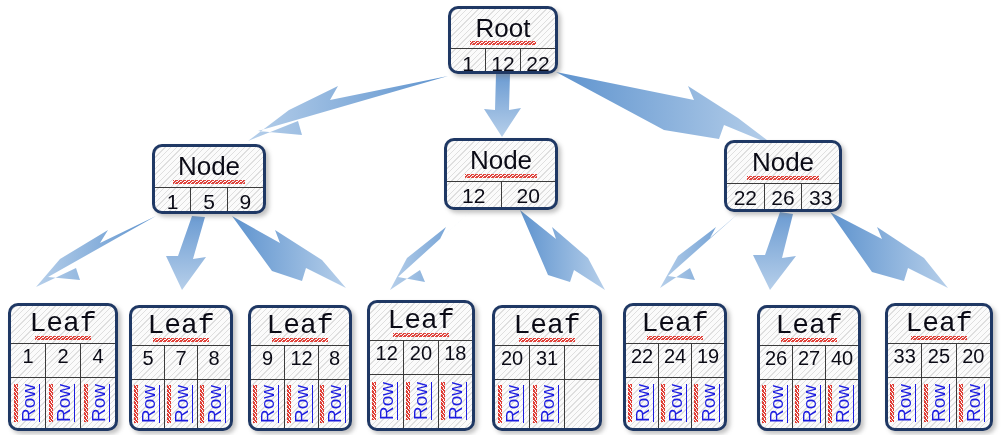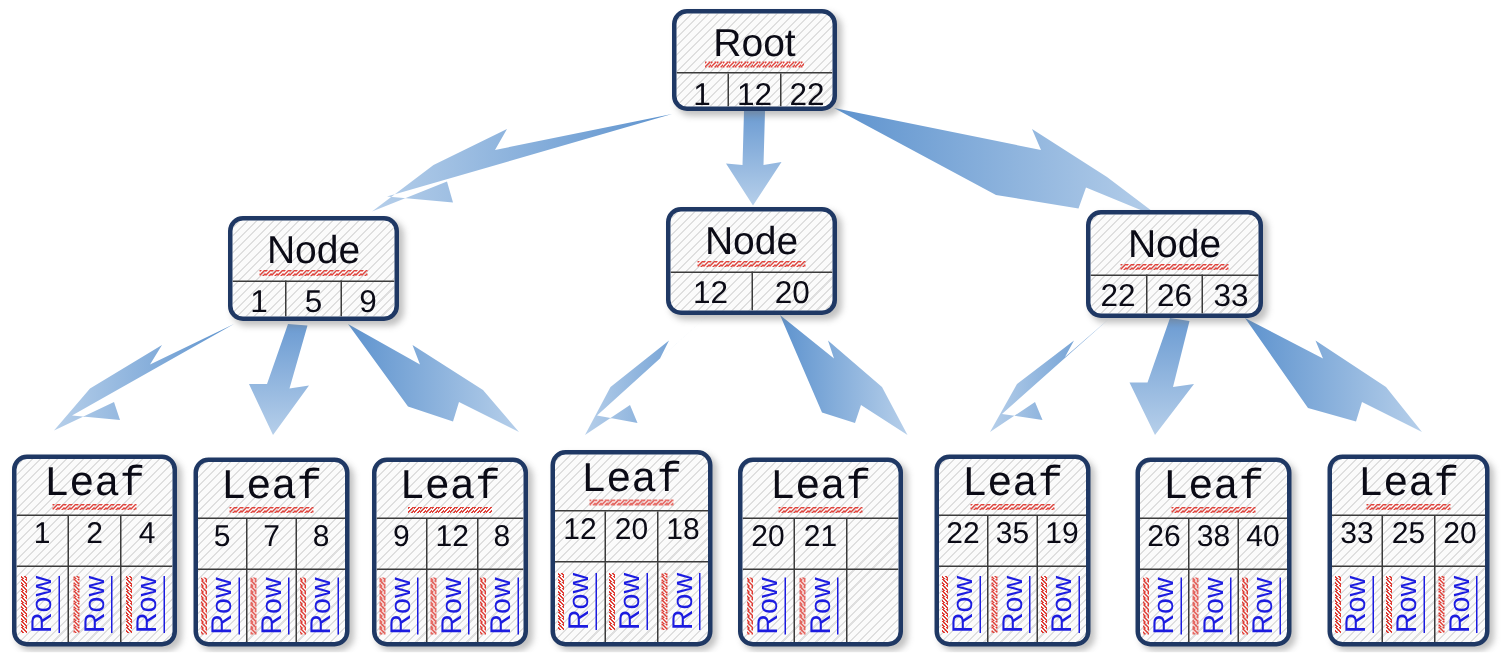--- a/index.html
+++ b/index.html
@@ -391,21 +391,21 @@
 
   <div class="node leaf" style="left:492px; top:305px; width:110px; height:126px;">
     <div class="title">Leaf</div>
     <div class="squig" style="top:30px; width:56px;"></div>
     <div class="sep" style="top:37px;"></div>
     <div class="valrow">
       <div class="cell">
           <span>20</span>
         </div>
       <div class="cell">
-          <span>21</span>
+          <span>31</span>
         </div>
       <div class="cell empty-cell">
           <span></span>
         </div>
     </div>
     <div class="sep" style="top:71px;"></div>
     <div class="rowrow">
       <div class="cell">
           <span class="rowlink">Row<i class="vsquig"></i></span>
         </div>
@@ -420,21 +420,21 @@
 
   <div class="node leaf" style="left:623px; top:303px; width:104px; height:128px;">
     <div class="title">Leaf</div>
     <div class="squig" style="top:30px; width:56px;"></div>
     <div class="sep" style="top:37px;"></div>
     <div class="valrow">
       <div class="cell">
           <span>22</span>
         </div>
       <div class="cell">
-          <span>35</span>
+          <span>24</span>
         </div>
       <div class="cell">
           <span>19</span>
         </div>
     </div>
     <div class="sep" style="top:71px;"></div>
     <div class="rowrow">
       <div class="cell">
           <span class="rowlink">Row<i class="vsquig"></i></span>
         </div>
@@ -449,21 +449,21 @@
 
   <div class="node leaf" style="left:757px; top:305px; width:104px; height:126px;">
     <div class="title">Leaf</div>
     <div class="squig" style="top:30px; width:56px;"></div>
     <div class="sep" style="top:37px;"></div>
     <div class="valrow">
       <div class="cell">
           <span>26</span>
         </div>
       <div class="cell">
-          <span>38</span>
+          <span>27</span>
         </div>
       <div class="cell">
           <span>40</span>
         </div>
     </div>
     <div class="sep" style="top:71px;"></div>
     <div class="rowrow">
       <div class="cell">
           <span class="rowlink">Row<i class="vsquig"></i></span>
         </div>

